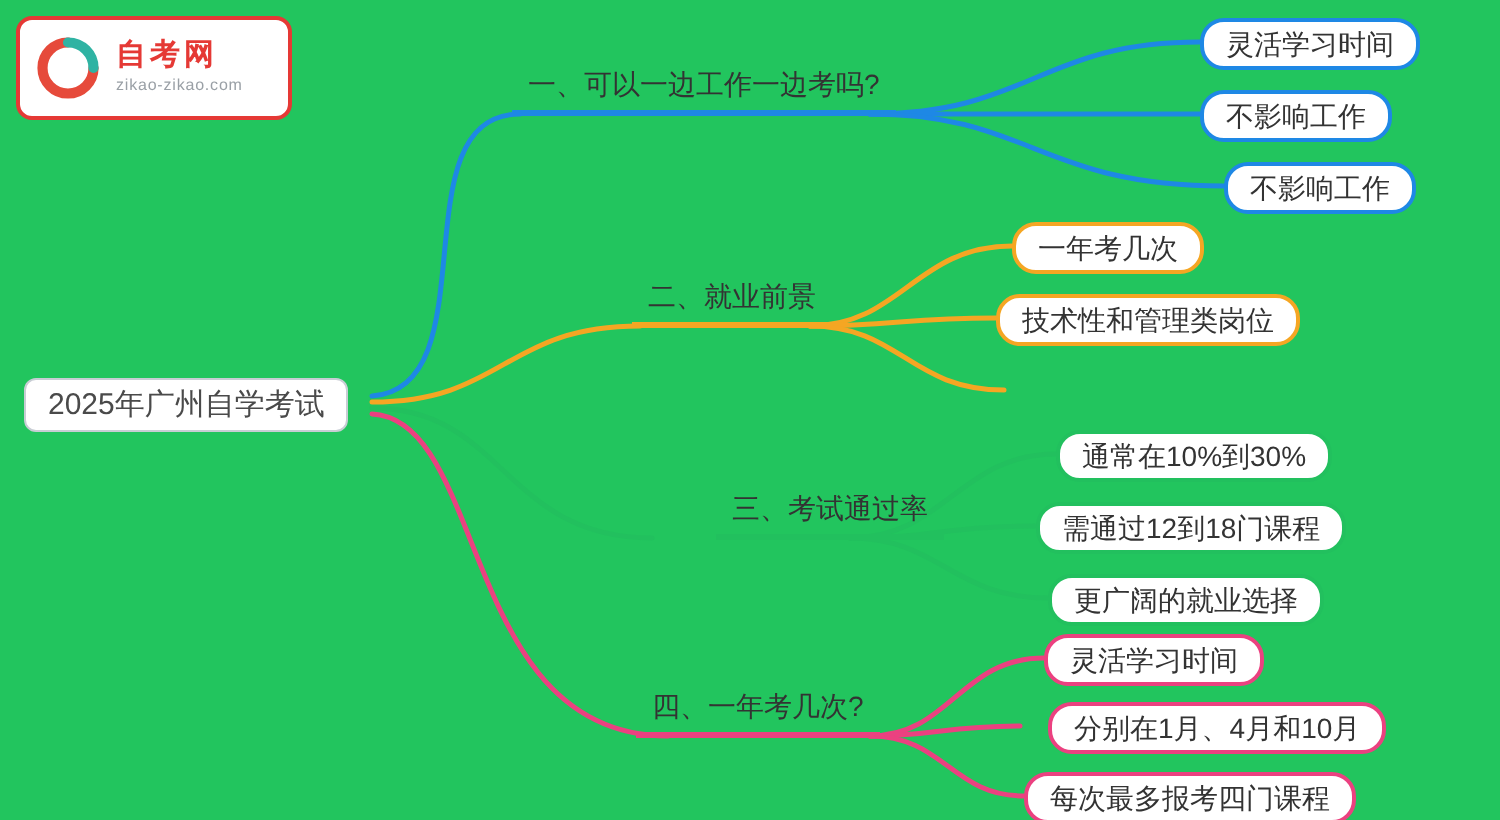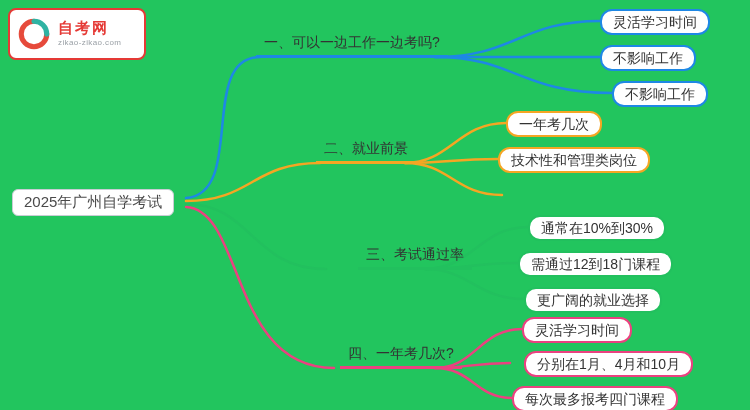--- a/index.html
+++ b/index.html
@@ -61,21 +61,21 @@
       <span class="logo-name">自考网</span>
       <span class="logo-url">zikao-zikao.com</span>
     </span>
   </div>
 
   <div class="root">2025年广州自学考试</div>
 
   <div class="blabel b1" style="left:256px;top:32px;">一、可以一边工作一边考吗?</div>
   <div class="blabel b2" style="left:316px;top:138px;text-align:right;">二、就业前景</div>
   <div class="blabel b3" style="left:322px;top:244px;margin-left:36px;">三、考试通过率</div>
-  <div class="blabel b4" style="left:340px;top:343px;">四、一年考几次?</div>
+  <div class="blabel b4" style="left:318px;top:343px;">四、一年考几次?</div>
 
   <div class="node b1" style="left:600px;top:9px;">灵活学习时间</div>
   <div class="node b1" style="left:600px;top:45px;">不影响工作</div>
   <div class="node b1" style="left:612px;top:81px;">不影响工作</div>
 
   <div class="node b2" style="left:506px;top:111px;">一年考几次</div>
   <div class="node b2" style="left:498px;top:147px;">技术性和管理类岗位</div>
 
   <div class="node b3" style="left:528px;top:215px;">通常在10%到30%</div>
   <div class="node b3" style="left:518px;top:251px;">需通过12到18门课程</div>

